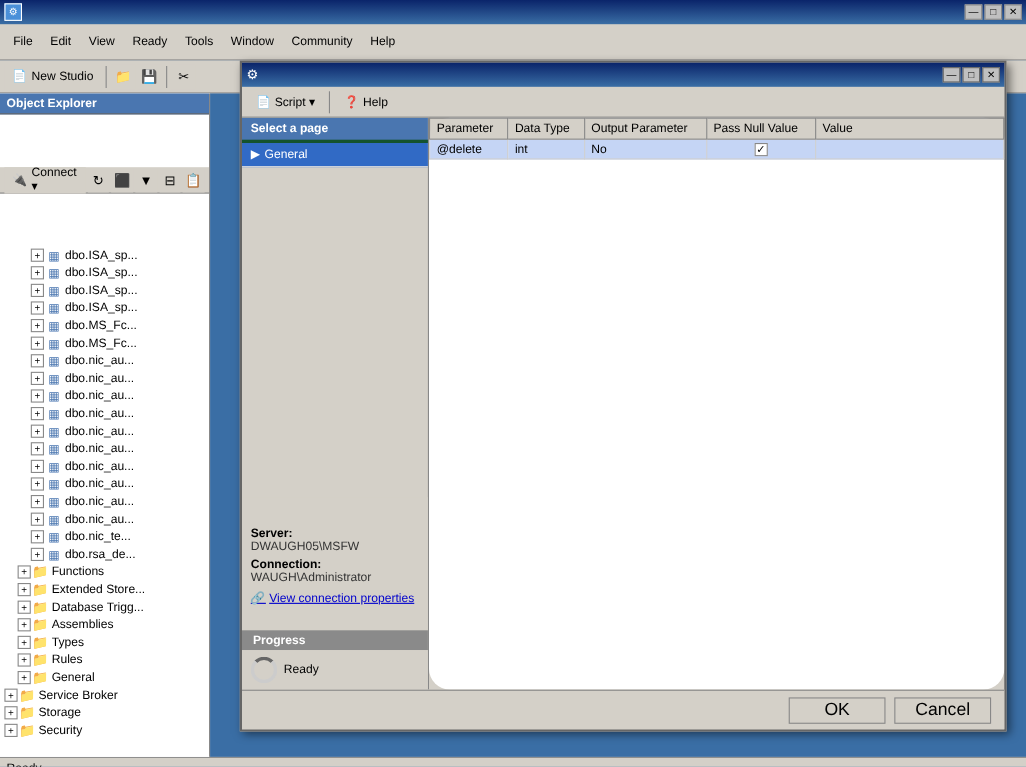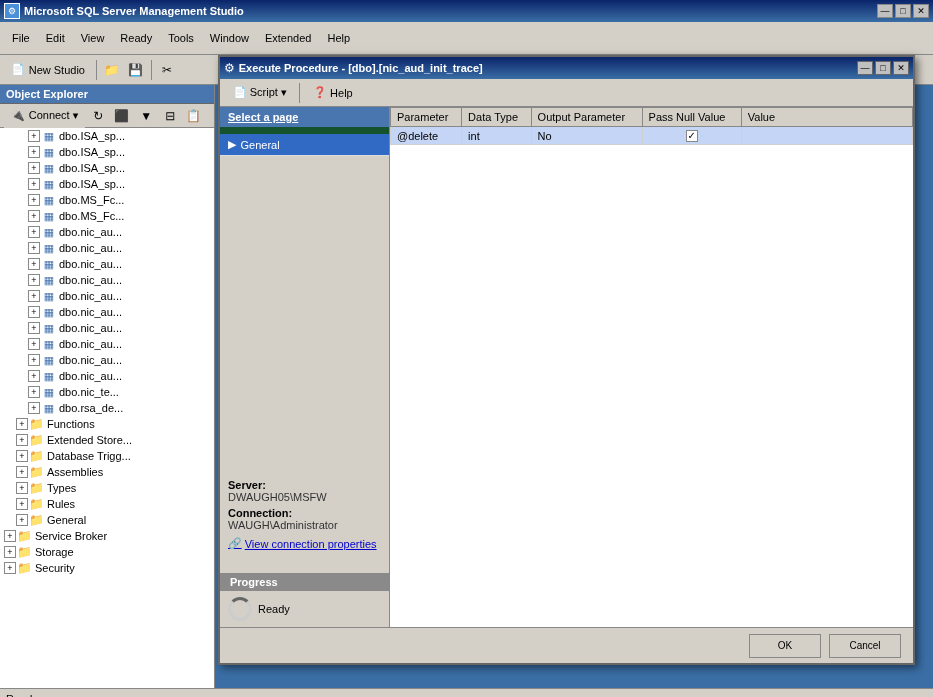--- a/index.html
+++ b/index.html
@@ -120,25 +120,26 @@
 
     
     .main-area {
       display: flex;
       height: calc(697px - 22px - 22px - 30px - 20px);
       background: #d4d0c8;
     }
 
     
     .object-explorer {
-      width: 215px;
+      width: 191px;
       background: white;
       border-right: 1px solid #888;
       display: flex;
       flex-direction: column;
+      gap: 48px;
     }
     .panel-header {
       background: #4a76b0;
       color: white;
       padding: 3px 6px;
       font-size: 11px;
       font-weight: bold;
       border-bottom: 1px solid #666;
     }
     .panel-toolbar {
@@ -287,22 +288,21 @@
       border-right: 1px solid #888;
       display: flex;
       flex-direction: column;
     }
     .sidebar-section-title {
       background: #4a76b0;
       color: white;
       padding: 4px 8px;
       font-size: 11px;
       font-weight: bold;
-      border-bottom: 7px solid #14532d;
-      text-decoration: underline;
+      border-bottom: 3px solid #14532d;
     }
     .sidebar-page-item {
       padding: 4px 8px;
       font-size: 11px;
       cursor: pointer;
       display: flex;
       align-items: center;
       gap: 4px;
       background: white;
       border-bottom: 1px solid #ddd;
@@ -361,20 +361,21 @@
       border-radius: 50%;
       border-top-color: #666;
     }
 
     
     .dialog-main {
       flex: 1;
       background: white;
       display: flex;
       flex-direction: column;
+      border-radius: 19px;
     }
 
     
     .param-table {
       width: 100%;
       border-collapse: collapse;
       font-size: 11px;
     }
     .param-table th {
       background: #d4d0c8;
@@ -410,29 +411,29 @@
       background: #d4d0c8;
       border-top: 1px solid #888;
       height: 36px;
       display: flex;
       align-items: center;
       justify-content: flex-end;
       padding: 0 12px;
       gap: 8px;
     }
     .footer-btn {
-      width: 72px;
+      width: 88px;
       height: 24px;
       background: #d4d0c8;
       border: 1px solid #888;
       cursor: pointer;
       display: flex;
       align-items: center;
       justify-content: center;
-      font-size: 10px;
+      font-size: 16px;
     }
 
     
     ::-webkit-scrollbar { width: 16px; }
     ::-webkit-scrollbar-track { background: #d4d0c8; }
     ::-webkit-scrollbar-thumb { background: #a0a0a0; border: 1px solid #888; }
 
     
     .indent-1 { padding-left: 16px; }
     .indent-2 { padding-left: 28px; }
@@ -440,37 +441,36 @@
     
     .folder-yellow { color: #e8c000; font-size: 12px; }
     .table-blue { color: #4a76b0; font-size: 11px; }
   </style>
 </head>
 <body>
 
 <div class="title-bar">
   <div class="title-bar-left">
     <div class="title-icon">⚙</div>
-    <span class="title-text">Microsoft SQL Server Management Studio</span>
   </div>
   <div class="title-buttons">
     <div class="title-btn">—</div>
     <div class="title-btn">□</div>
     <div class="title-btn">✕</div>
   </div>
 </div>
 
 <div class="menu-bar">
   <div class="menu-item">File</div>
   <div class="menu-item">Edit</div>
   <div class="menu-item">View</div>
   <div class="menu-item">Ready</div>
   <div class="menu-item">Tools</div>
   <div class="menu-item">Window</div>
-  <div class="menu-item">Extended</div>
+  <div class="menu-item">Community</div>
   <div class="menu-item">Help</div>
 </div>
 
 <div class="toolbar">
   <div class="toolbar-btn">
     <span>📄</span>
     <span>New Studio</span>
   </div>
   <div class="toolbar-sep"></div>
   <div class="toolbar-icon-btn">📁</div>
@@ -648,21 +648,20 @@
 
 <div class="status-bar">
   <span>Ready</span>
 </div>
 
 <div class="dialog-overlay">
 
   <div class="dialog-title-bar">
     <div class="dialog-title-left">
       <span class="dialog-title-icon">⚙</span>
-      <span class="dialog-title-text">Execute Procedure - [dbo].[nic_aud_init_trace]</span>
     </div>
     <div class="dialog-title-buttons">
       <div class="dialog-btn">—</div>
       <div class="dialog-btn">□</div>
       <div class="dialog-btn">✕</div>
     </div>
   </div>
 
   <div class="dialog-toolbar">
     <div class="diag-tool-btn">

